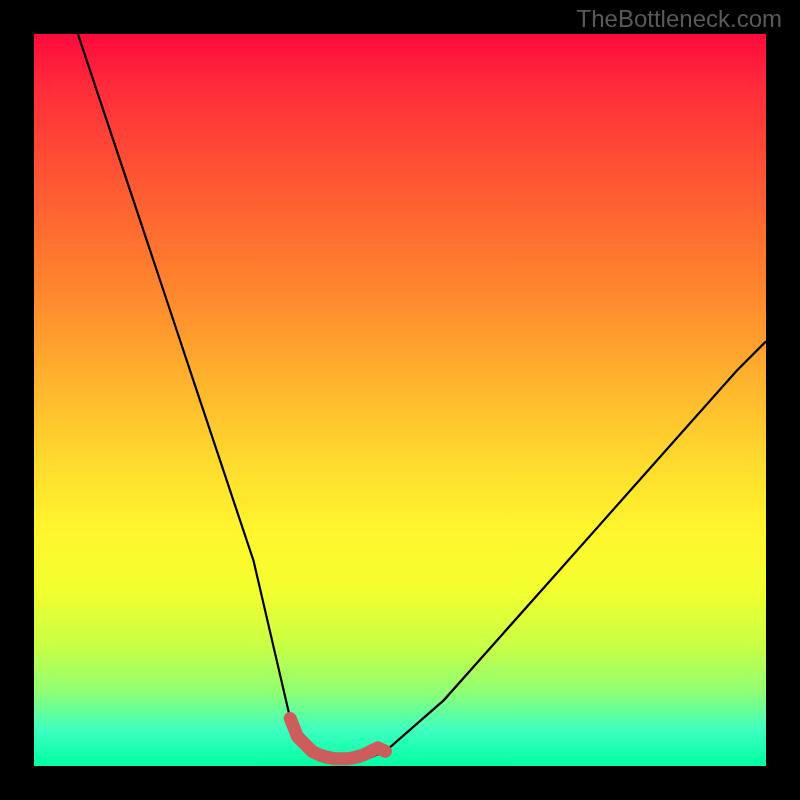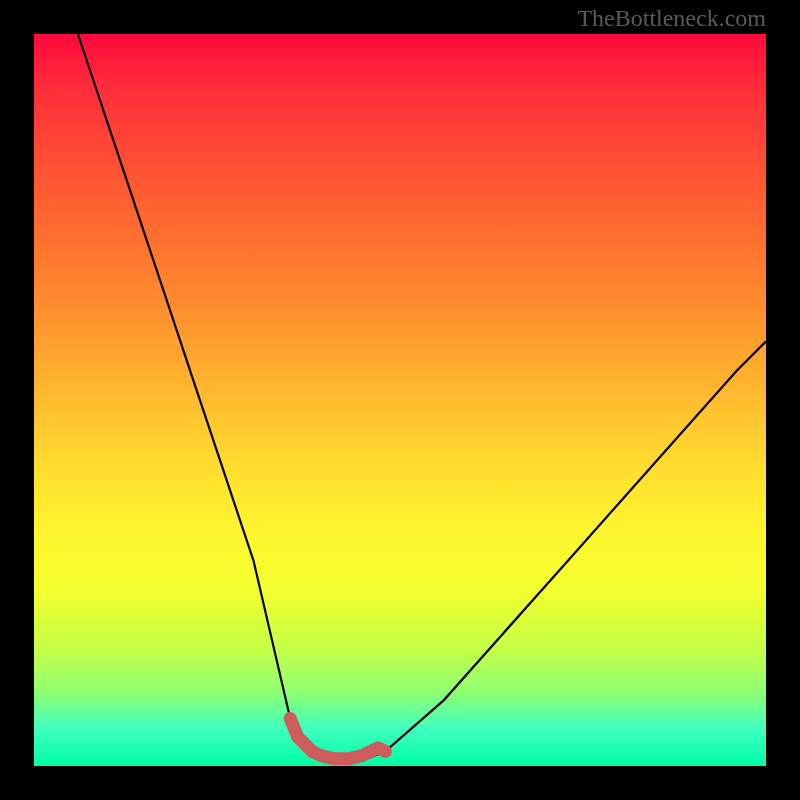--- a/index.html
+++ b/index.html
@@ -6,23 +6,23 @@
   body {
     width: 800px;
     height: 800px;
     background: #000;
     position: relative;
     overflow: hidden;
   }
   .watermark {
     position: absolute;
     top: 5px;
-    right: 34px;
+    right: 18px;
     color: #5a5a5a;
-    font-family: Liberation Serif, serif;
+    font-family: Liberation Sans, sans-serif;
     font-size: 24px;
     font-weight: 400;
     z-index: 10;
   }
   .plot-area {
     position: absolute;
     left: 34px;
     top: 34px;
     width: 732px;
     height: 732px;

